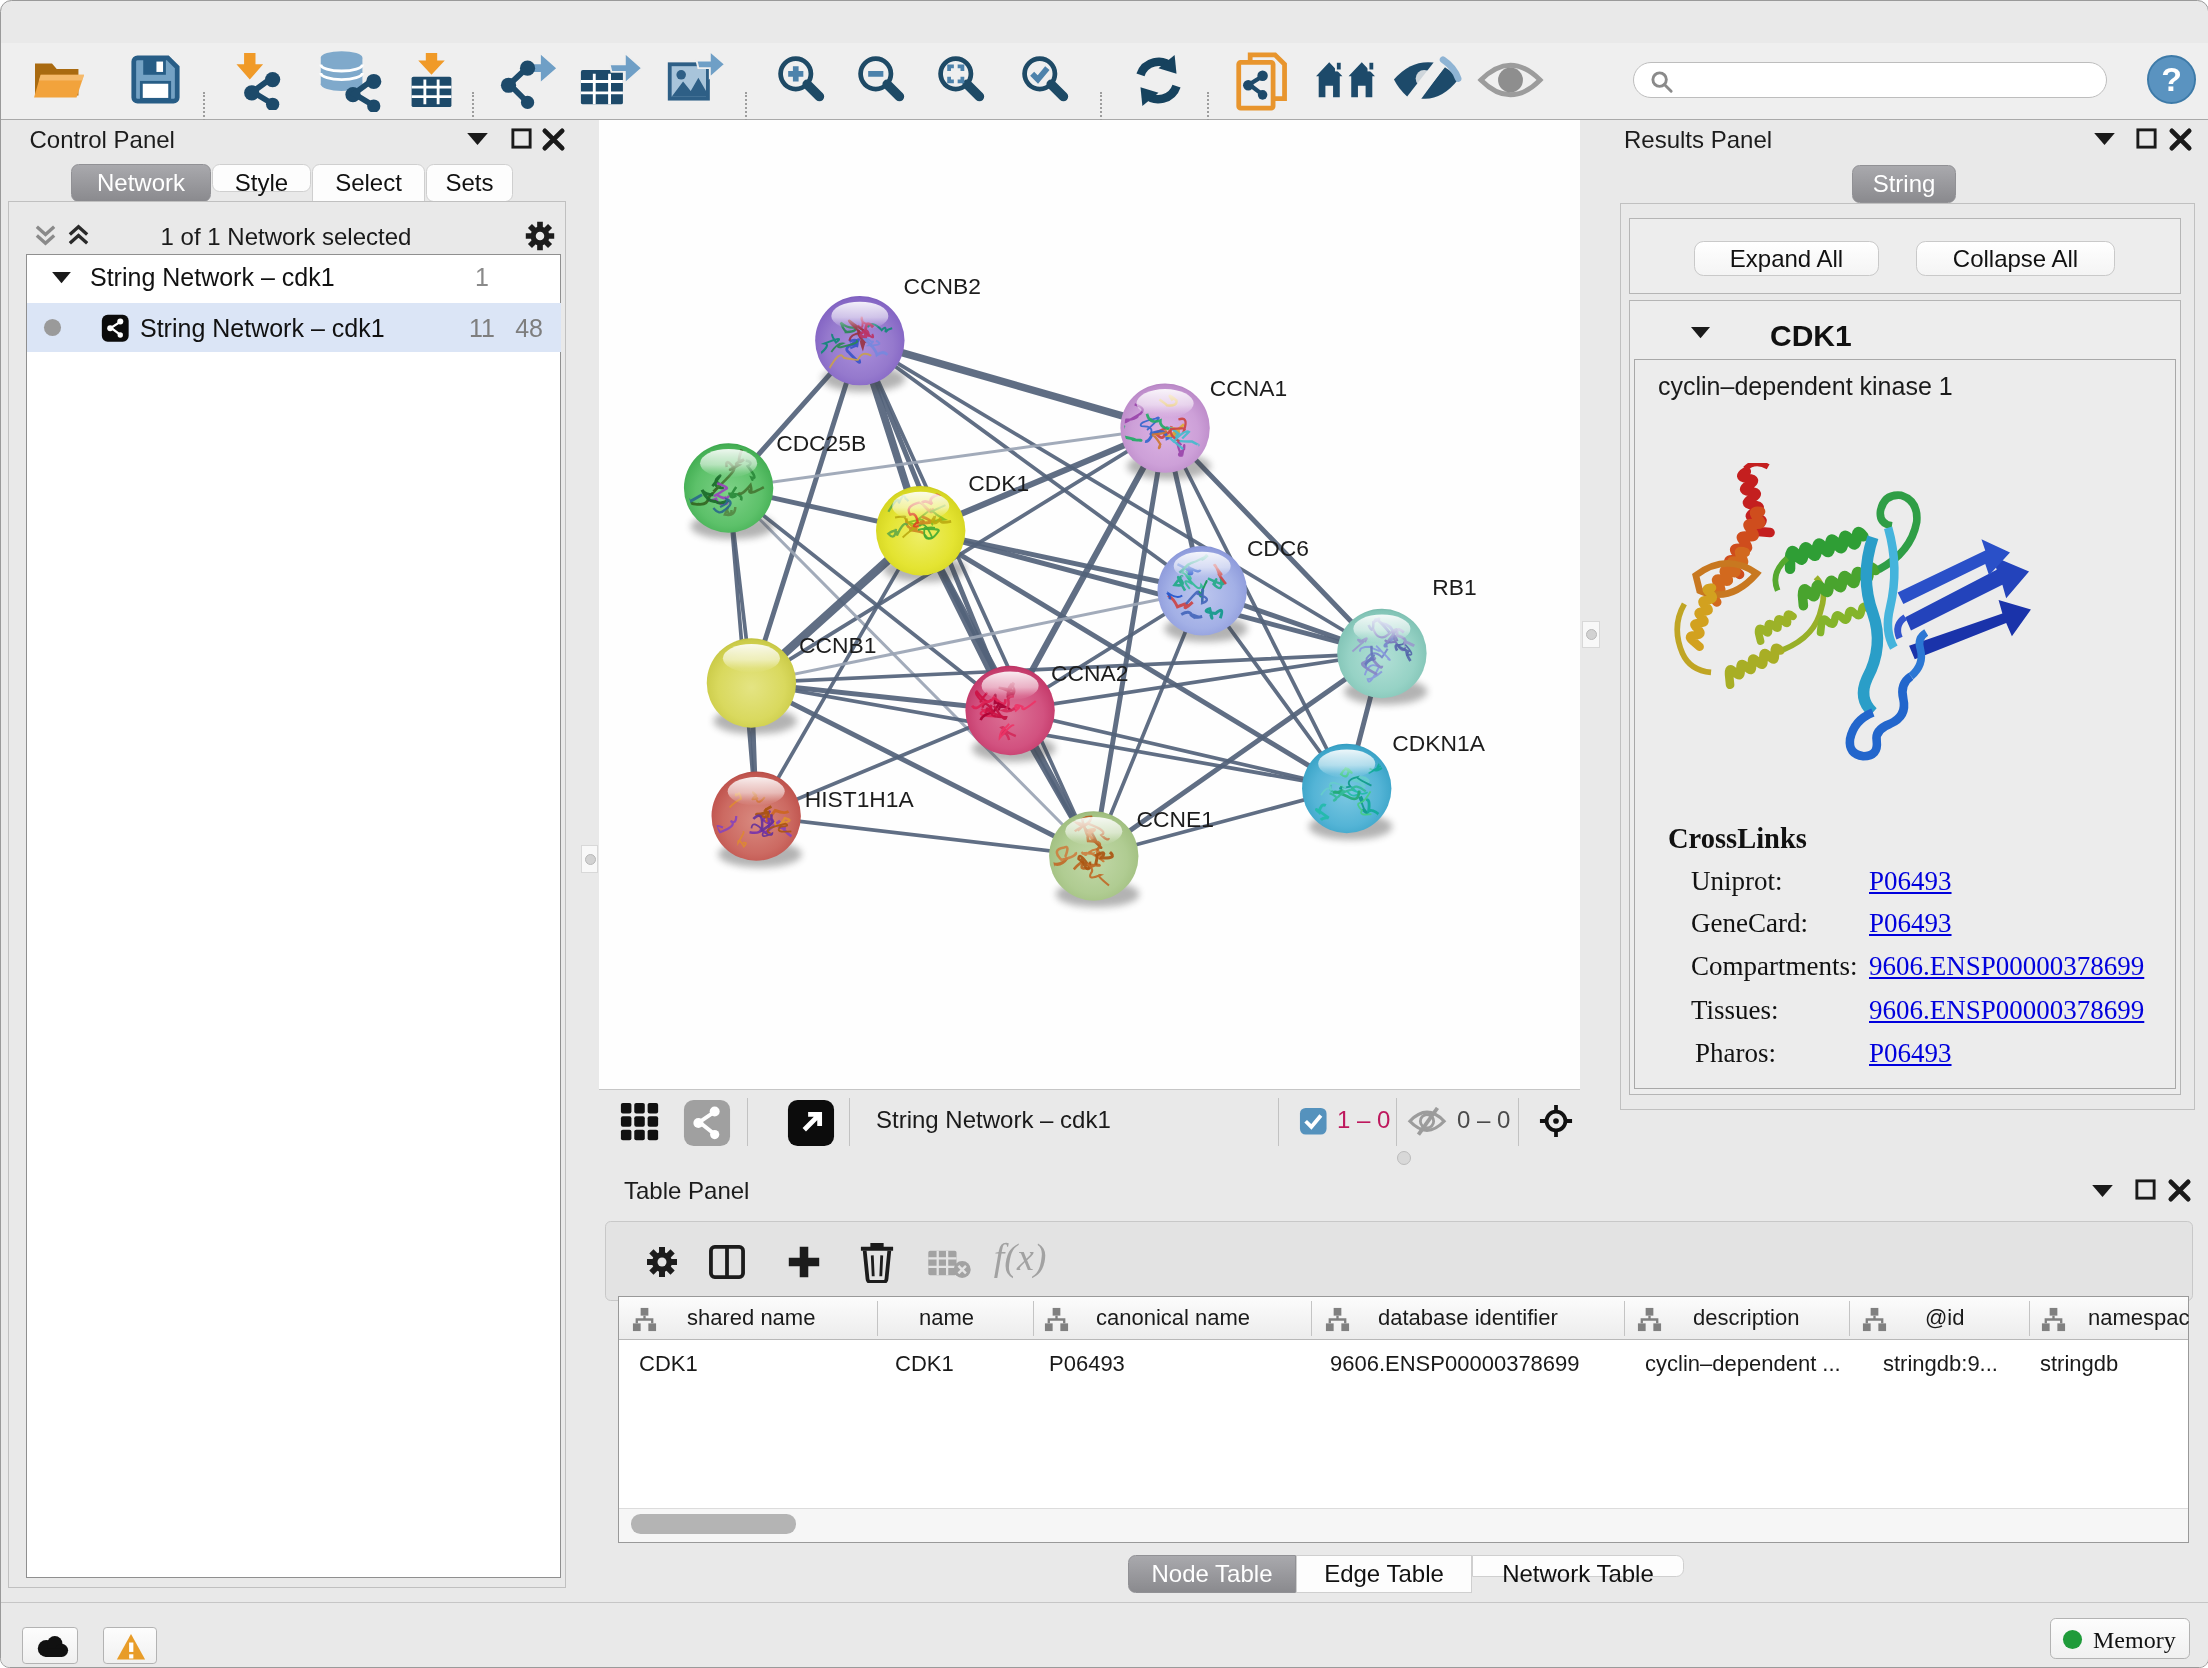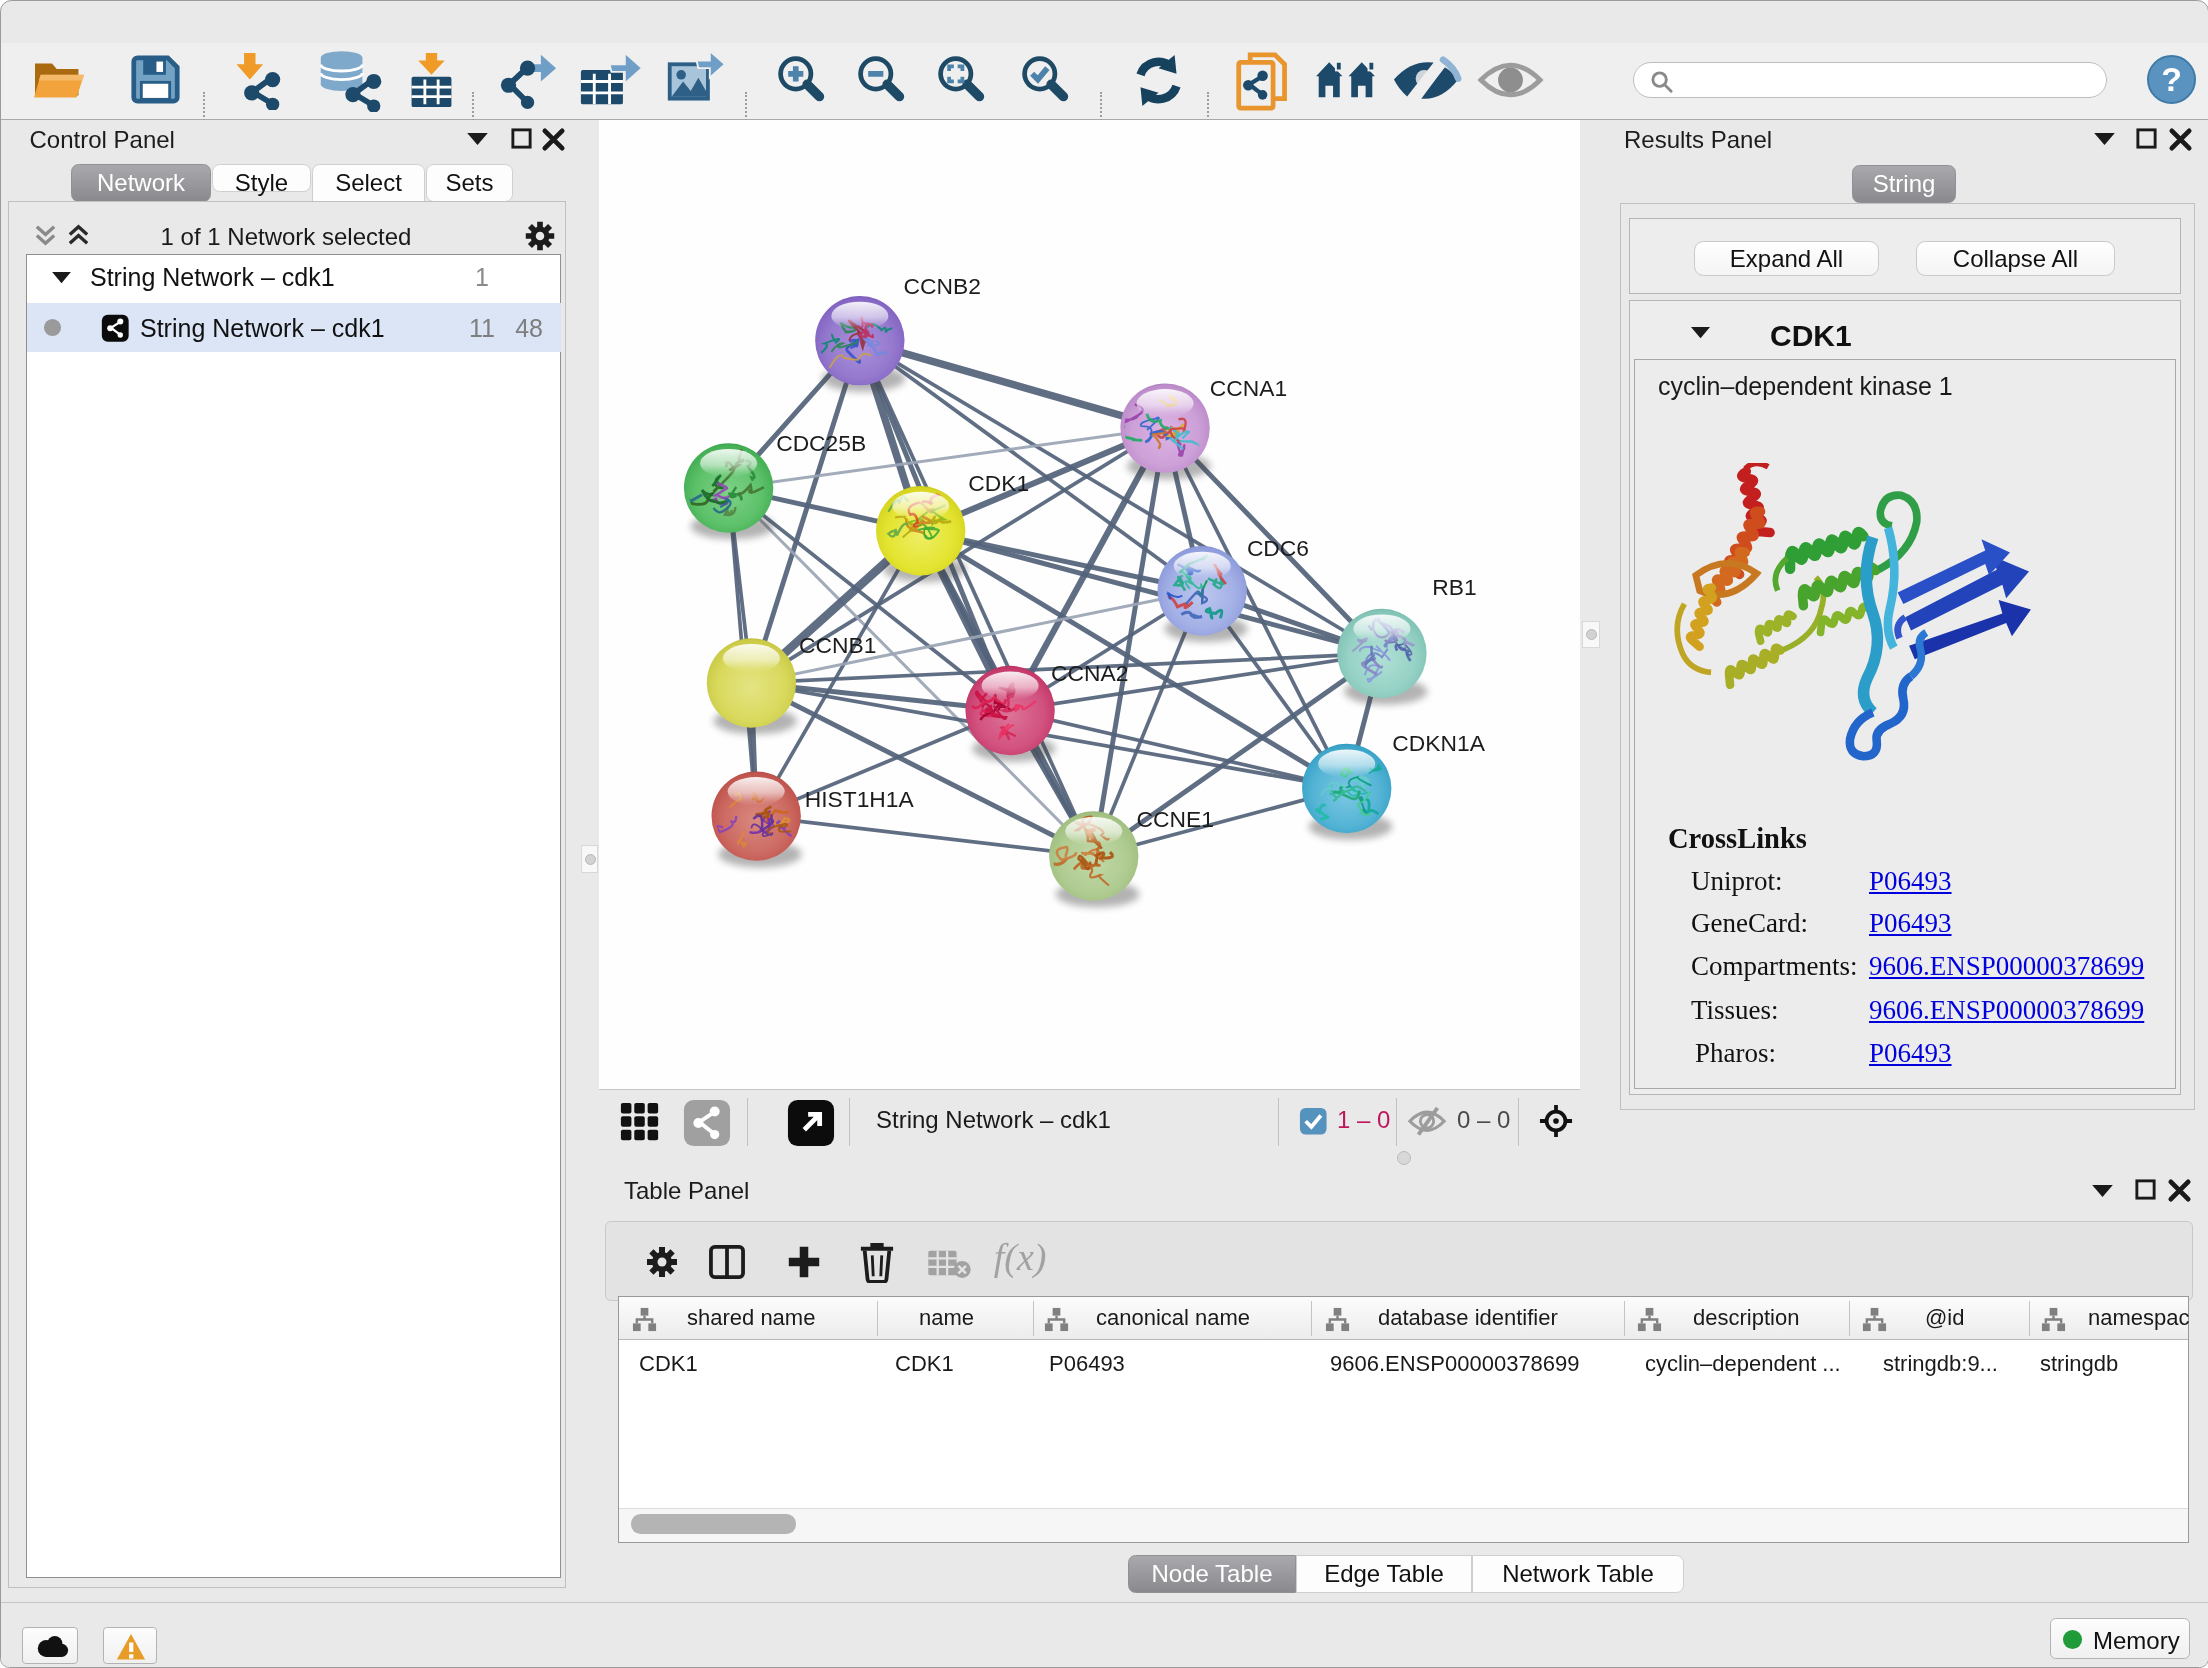--- a/index.html
+++ b/index.html
@@ -27,21 +27,21 @@
 .serif{font-family:"Liberation Serif",serif;}
 a.link{color:#0000dd;text-decoration:underline;}
 
 #tp-toolbar{left:5.7px;top:56px;width:1588px;height:80px;background:#e3e3e3;border:1px solid #c8c8c8;border-radius:5.7px;box-sizing:border-box;}
 #tp-table{left:19px;top:131px;width:1571px;height:247px;background:#ffffff;border:1px solid #999999;box-sizing:border-box;}
 #tp-header{left:0px;top:0px;width:1569px;height:43px;background:linear-gradient(#fcfcfc,#ececec);border-bottom:1px solid #b8b8b8;box-sizing:border-box;}
 .th{font-size:22px;color:#1a1a1a;top:7.6px;}
 .td{font-size:22px;color:#1a1a1a;top:15px;}
 .colsep{top:3.8px;width:1px;height:35px;background:#c4c4c4;}
 #statusbar{left:0;top:1601px;width:2207px;height:66px;background:#e9e9e9;border-top:1px solid #c6c6c6;box-sizing:border-box;}
-.sbtn{background:linear-gradient(#fdfdfd,#f0f0f0);border:1px solid #b3b3b3;border-radius:3.8px;box-sizing:border-box;}
+.sbtn{background:linear-gradient(#fdfdfd,#f0f0f0);border:1px solid #b3b3b3;border-radius:3.8px;box-sizing:border-box;font-family:Liberation Serif, serif;}
 </style></head>
 <body>
 <div id="win">
   <div id="toolbar" class="abs">
     <svg class="abs" style="left:30px;top:11.4px" width="59" height="51" viewBox="0 0 62 54">
       <path d="M4 10 L22 10 L27 16 L50 16 L50 44 L4 44 Z" fill="#a96a10"></path>
       <path d="M10 22 L56 22 L48 46 L3 46 Z" fill="#f2a33c"></path>
       <path d="M10 22 L56 22 L54 28 L8 28 Z" fill="#f6c27e" opacity=".7"></path>
     </svg>
     <svg class="abs" style="left:129px;top:11.4px" width="51" height="51" viewBox="0 0 54 54">
@@ -876,21 +876,21 @@
       <div class="abs td" style="left:711px;top:54px;">9606.ENSP00000378699</div>
       <div class="abs td" style="left:1026px;top:54px;">cyclin–dependent ...</div>
       <div class="abs td" style="left:1264px;top:54px;">stringdb:9...</div>
       <div class="abs td" style="left:1421px;top:54px;">stringdb</div>
       <div class="abs" style="left:0px;top:211px;width:1569px;height:34px;background:#f6f6f6;border-top:1px solid #dcdcdc;box-sizing:border-box;">
         <div class="abs" style="left:12.4px;top:4.8px;width:165px;height:20px;background:#b4b4b4;border-radius:9.5px;"></div>
       </div>
     </div>
     <div class="abs tab tabsel" style="left:529px;top:390px;width:168px;height:38px;line-height:36px;border-radius:7.6px 0 0 7.6px;">Node Table</div>
     <div class="abs tab tabun" style="left:697px;top:390px;width:176px;height:38px;line-height:36px;border-radius:0;">Edge Table</div>
-    <div class="abs tab tabun" style="left:873px;top:390px;width:212px;height:38px;line-height:36px;border-radius:0 7.6px 7.6px 0;">Network Table</div>
+    <div class="abs tab tabun" style="left:873px;top:390px;width:212px;height:22px;line-height:36px;border-radius:0 7.6px 7.6px 0;">Network Table</div>
   </div>
 
   <div class="abs" style="left:580px;top:844px;width:17px;height:27.6px;background:#f8f8f8;border:1px solid #d8d8d8;box-sizing:border-box;">
     <div class="abs" style="left:2.9px;top:7.6px;width:11.4px;height:11.4px;border-radius:50%;background:#d2d2d2;border:1px solid #b8b8b8;box-sizing:border-box;"></div>
   </div>
   <div class="abs" style="left:1581px;top:620px;width:18px;height:27px;background:#f8f8f8;border:1px solid #d8d8d8;box-sizing:border-box;">
     <div class="abs" style="left:2.9px;top:6.7px;width:11.4px;height:11.4px;border-radius:50%;background:#d2d2d2;border:1px solid #b8b8b8;box-sizing:border-box;"></div>
   </div>
   <div class="abs" style="left:1396px;top:1150px;width:14.3px;height:14.3px;border-radius:50%;background:#d8d8d8;border:1px solid #bcbcbc;box-sizing:border-box;"></div>
 

